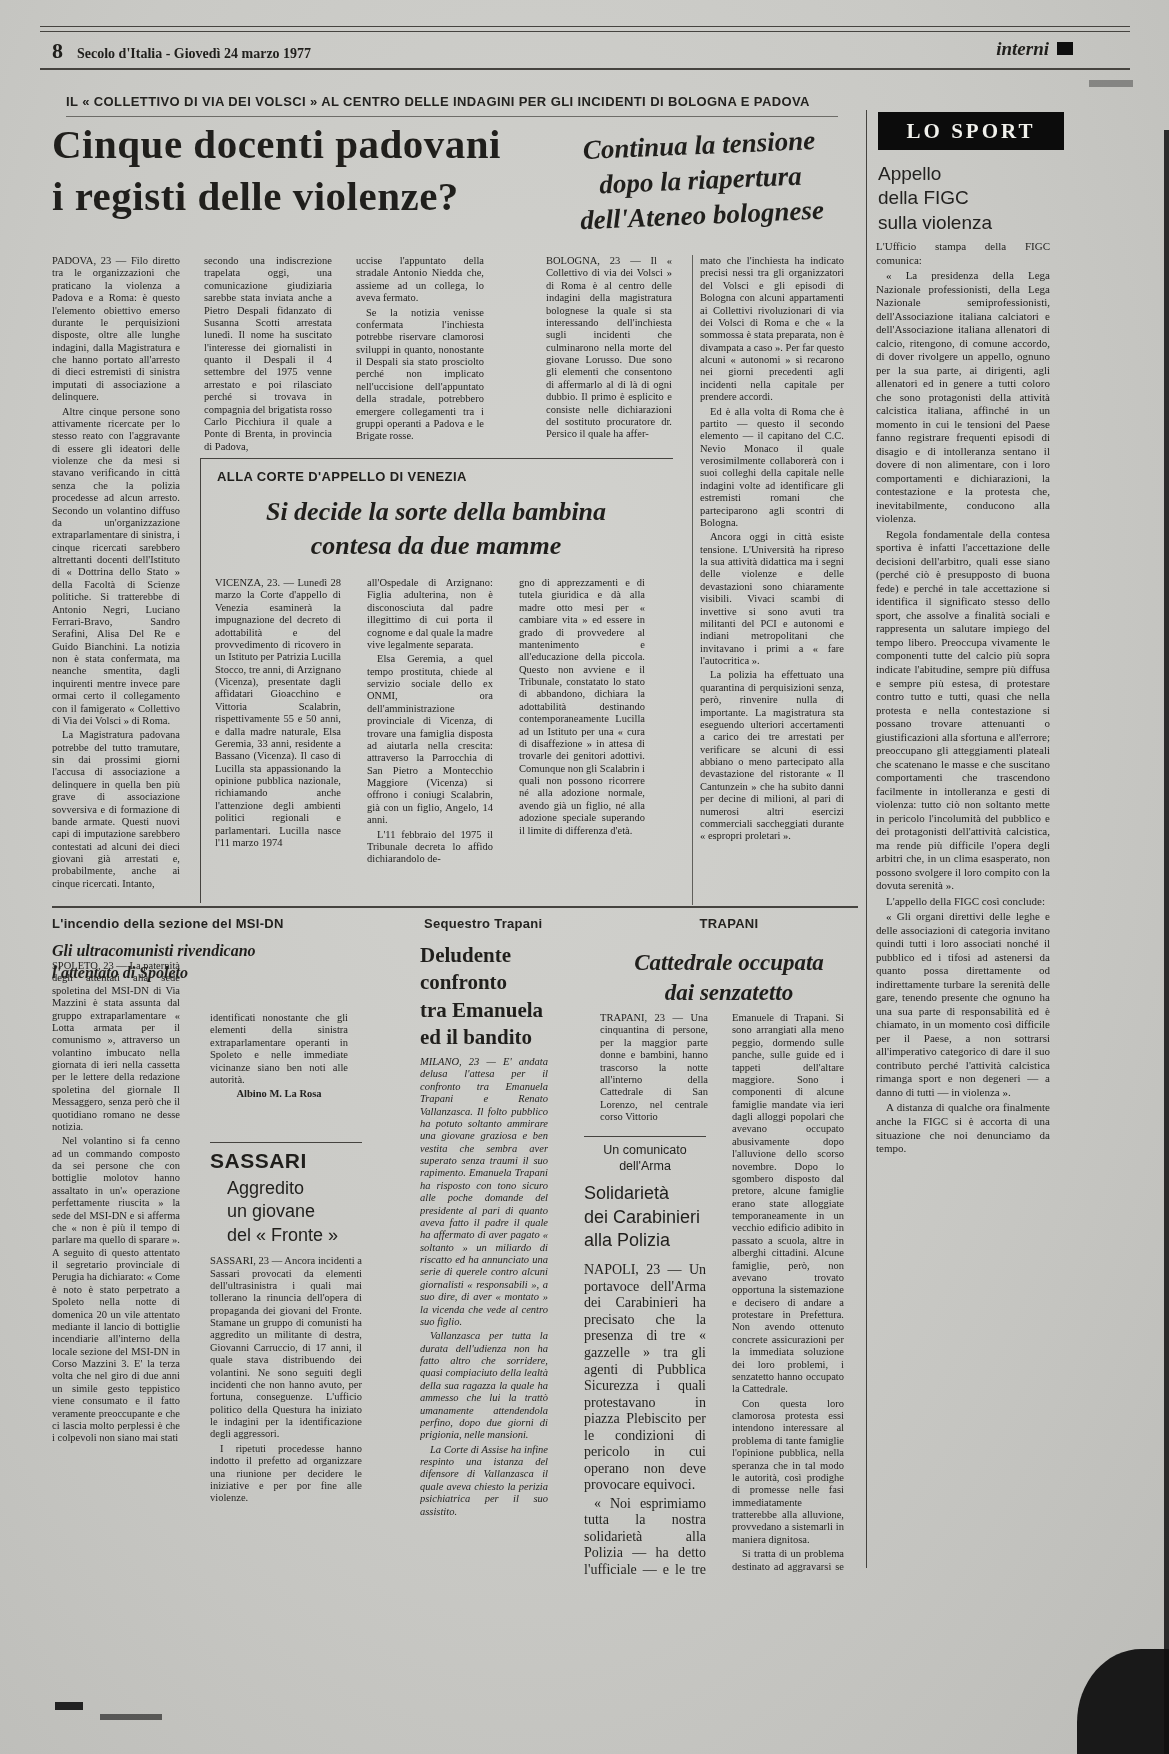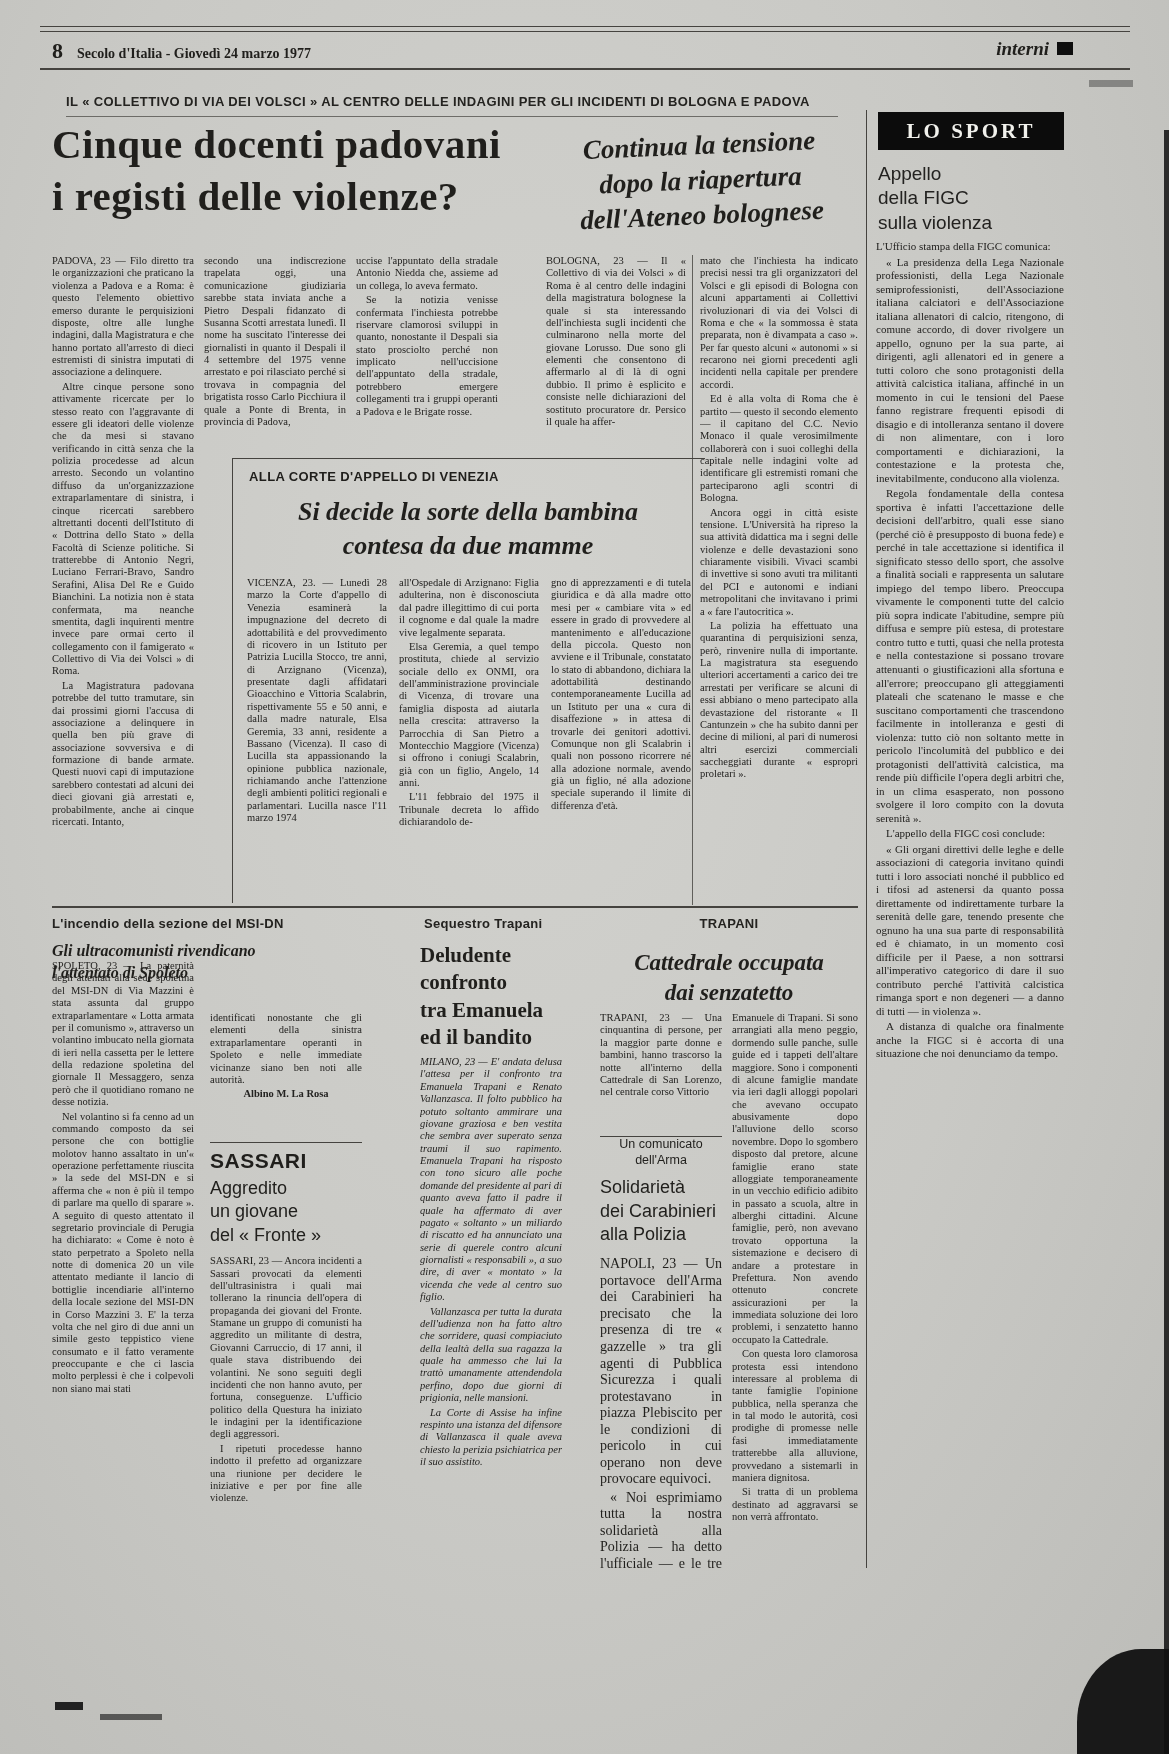--- a/index.html
+++ b/index.html
@@ -35,29 +35,29 @@
   
   .lead-kicker{position:absolute;left:66px;top:94px;width:780px;
     font-family:"Liberation Sans",sans-serif;font-weight:bold;font-size:13px;letter-spacing:.4px;color:#242320;}
   .lead-headline{position:absolute;left:52px;top:118px;width:530px;
     font-size:41px;font-weight:bold;line-height:1.28;letter-spacing:.5px;}
   .side-headline{position:absolute;left:548px;top:128px;width:305px;text-align:center;
     font-size:27px;font-weight:bold;font-style:italic;line-height:1.3;transform:rotate(-2.5deg);}
   
   .bodycol{position:absolute;font-size:10.5px;line-height:1.18;text-align:justify;
     overflow:hidden;color:#232220;}
-  .bodycol p{margin:0 0 2px 0;text-indent:10px;}
+  .bodycol p{margin:0 14px 2px 0;text-indent:10px;}
   .bodycol p:first-child{text-indent:0;}
   .c-lead1{left:52px;top:255px;width:142px;height:646px;}
   .c-lead2{left:204px;top:255px;width:142px;height:198px;}
   .c-lead3{left:356px;top:255px;width:142px;height:198px;}
   .c-lead4{left:546px;top:255px;width:140px;height:198px;}
   .c-lead5{left:700px;top:255px;width:158px;height:646px;}
   
-  .venezia{position:absolute;left:232px;top:458px;width:472px;height:444px;
+  .venezia{position:absolute;left:200px;top:458px;width:472px;height:444px;
     border-top:1px solid var(--rule);border-left:1px solid var(--rule);}
   .v-kicker{position:absolute;left:16px;top:10px;
     font-family:"Liberation Sans",sans-serif;font-weight:bold;font-size:13px;letter-spacing:.4px;}
   .v-headline{position:absolute;left:10px;top:36px;width:450px;text-align:center;
     font-size:26px;font-weight:bold;font-style:italic;line-height:1.3;}
   .v-c1{left:14px;top:118px;width:140px;height:312px;}
   .v-c2{left:166px;top:118px;width:140px;height:312px;}
   .v-c3{left:318px;top:118px;width:140px;height:312px;}
   .venezia .bodycol{position:absolute;}
   
@@ -71,30 +71,30 @@
   .h-seq{position:absolute;left:420px;top:942px;width:180px;
     font-size:21px;font-weight:bold;line-height:1.3;}
   .h-trap{position:absolute;left:600px;top:948px;width:258px;text-align:center;
     font-size:23px;font-weight:bold;font-style:italic;line-height:1.3;}
   .c-spol1{left:52px;top:960px;width:142px;height:560px;}
   .c-spol2{left:210px;top:1012px;width:152px;height:124px;}
   .signature{text-align:center;font-weight:bold;margin-top:6px;text-indent:0 !important;}
   .sassari{position:absolute;left:210px;top:1142px;width:152px;height:430px;
     border-top:1px solid var(--rule);padding-top:6px;overflow:hidden;}
   .sassari-kicker{font-family:"Liberation Sans",sans-serif;font-size:21px;font-weight:bold;letter-spacing:.5px;}
-  .sassari-headline{font-family:"Liberation Sans",sans-serif;font-size:18px;line-height:1.3;margin:4px 0 8px;}
+  .sassari-headline{font-family:"Liberation Sans",sans-serif;font-size:18px;line-height:1.3;margin:4px 17px 8px;}
   .sassari-body{font-size:10.5px;line-height:1.18;text-align:justify;}
   .sassari-body p{margin:0 0 2px;text-indent:10px;}
   .sassari-body p:first-child{text-indent:0;}
   .c-seq{left:420px;top:1056px;width:142px;height:516px;}
   .c-seq p{font-style:italic;}
   .c-trap1{left:600px;top:1012px;width:122px;height:118px;}
   .c-trap2{left:732px;top:1012px;width:126px;height:560px;}
-  .arma{position:absolute;left:600px;top:1136px;width:122px;height:436px;
-    border-top:1px solid var(--rule);overflow:hidden;}
+  .arma{position:absolute;left:584px;top:1136px;width:122px;height:436px;
+    border-top:1px solid var(--rule);padding-top:6px;overflow:hidden;}
   .arma-kicker{font-family:"Liberation Sans",sans-serif;font-size:12.5px;text-align:center;line-height:1.25;}
   .arma-headline{font-family:"Liberation Sans",sans-serif;font-size:18px;line-height:1.3;margin:8px 0 10px;}
   .arma-body{font-size:14px;line-height:1.18;text-align:justify;}
   .arma-body p{margin:0 0 2px;text-indent:10px;}
   .arma-body p:first-child{text-indent:0;}
   
   .sport-box{position:absolute;left:878px;top:112px;width:186px;height:38px;
     background:var(--sportbg);color:var(--sportfg);display:flex;align-items:center;justify-content:center;
     font-size:21px;font-weight:bold;letter-spacing:3px;}
   .sport-headline{position:absolute;left:878px;top:162px;width:186px;

